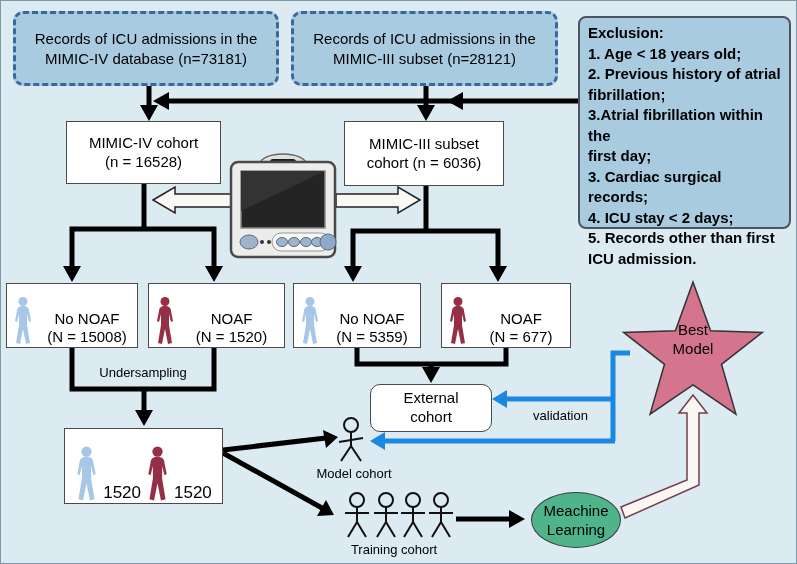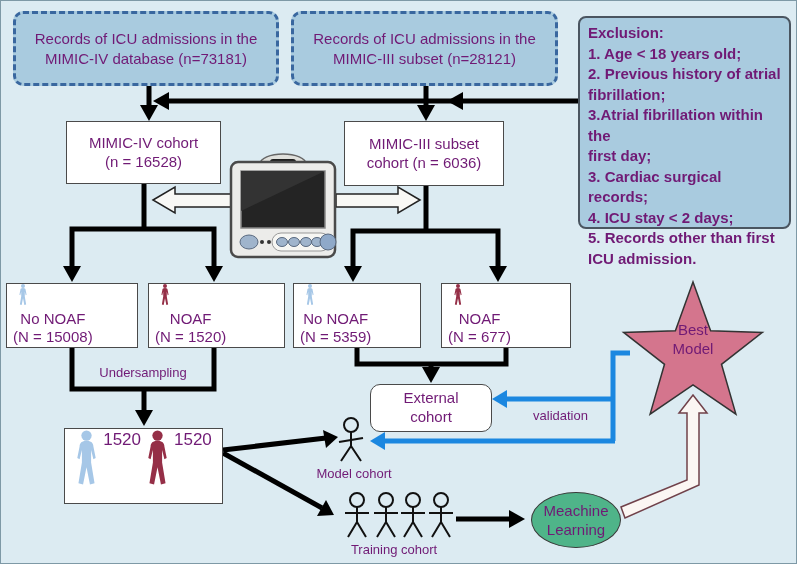--- a/index.html
+++ b/index.html
@@ -1,40 +1,40 @@
 <!DOCTYPE html>
 <html><head>
 <meta charset="utf-8">
 <style>
   html,body{margin:0;padding:0;}
   body{font-family:"Liberation Sans",sans-serif;}
   #figure{
     position:relative;width:795px;height:562px;
     background:#dcebf2;border:1px solid #7e99a6;overflow:hidden;
-    color:#701a75;
+    color:#000000;
   }
   .abs{position:absolute;box-sizing:border-box;}
   .ml{white-space:pre-line;}
   .center{display:flex;align-items:center;justify-content:center;text-align:center;}
   .srcbox{
     background:#a9cbdf;border:3px dashed #39679f;border-radius:10px;
     font-size:15px;line-height:1.3;z-index:2;
   }
   .exclbox{
     background:#a9cbdf;border:2px solid #4a5560;border-radius:8px;
     font-size:15px;line-height:1.37;padding:5px 8px;z-index:2;
   }
   .wbox{
     background:#ffffff;border:1.5px solid #4a4a4a;
     font-size:15px;line-height:1.25;z-index:2;
   }
   .grpbox{
     background:#ffffff;border:1.5px solid #4a4a4a;z-index:2;
-    display:flex;align-items:flex-start;justify-content:flex-start;
-    font-size:15px;line-height:1.25;padding-left:6px;gap:4px;flex-direction:column;
+    display:flex;align-items:flex-end;justify-content:flex-start;
+    font-size:15px;line-height:1.25;padding-left:6px;gap:4px;
   }
   .grpbox .txt{text-align:center;flex:1;}
   .lbl{font-size:13px;z-index:3;}
   .svglayer{position:absolute;left:0;top:0;z-index:1;}
   .icon-svg{display:block;}
   .ellipse{
     background:#4fb489;border:1.5px solid #3a3a3a;border-radius:50%;
     font-size:15px;line-height:1.3;z-index:3;
   }
   .startext{font-size:15px;line-height:1.3;z-index:4;text-align:center;}
@@ -196,21 +196,21 @@
     <svg class="icon-svg" width="20" height="52" viewBox="0 0 20 48">
       <circle cx="10" cy="4.5" r="4.5" fill="#952f47"></circle>
       <path d="M10,9 C6,9 4,11 4,14 L2,24 L4,25 L6,17 L6,28 L3,46 L7,47 L10,32 L13,47 L17,46 L14,28 L14,17 L16,25 L18,24 L16,14 C16,11 14,9 10,9 Z" fill="#952f47"></path>
     </svg>
     <span class="txt ml">NOAF
 (N = 677)</span>
   </div>
 
   <div class="abs lbl center" style="left:72px;top:361px;width:140px;height:20px;">Undersampling</div>
 
-  <div class="abs wbox" style="left:63px;top:427px;width:159px;height:76px;display:flex;align-items:flex-start;justify-content:center;gap:5px;font-size:17px;">
+  <div class="abs wbox" style="left:63px;top:427px;width:159px;height:76px;display:flex;align-items:flex-end;justify-content:center;gap:5px;font-size:17px;">
     <svg class="icon-svg" width="23" height="58" viewBox="0 0 20 48">
       <circle cx="10" cy="4.5" r="4.5" fill="#a6c7e7"></circle>
       <path d="M10,9 C6,9 4,11 4,14 L2,24 L4,25 L6,17 L6,28 L3,46 L7,47 L10,32 L13,47 L17,46 L14,28 L14,17 L16,25 L18,24 L16,14 C16,11 14,9 10,9 Z" fill="#a6c7e7"></path>
     </svg>
     <span>1520</span>
     <svg class="icon-svg" width="23" height="58" viewBox="0 0 20 48">
       <circle cx="10" cy="4.5" r="4.5" fill="#952f47"></circle>
       <path d="M10,9 C6,9 4,11 4,14 L2,24 L4,25 L6,17 L6,28 L3,46 L7,47 L10,32 L13,47 L17,46 L14,28 L14,17 L16,25 L18,24 L16,14 C16,11 14,9 10,9 Z" fill="#952f47"></path>
     </svg>
     <span>1520</span>

